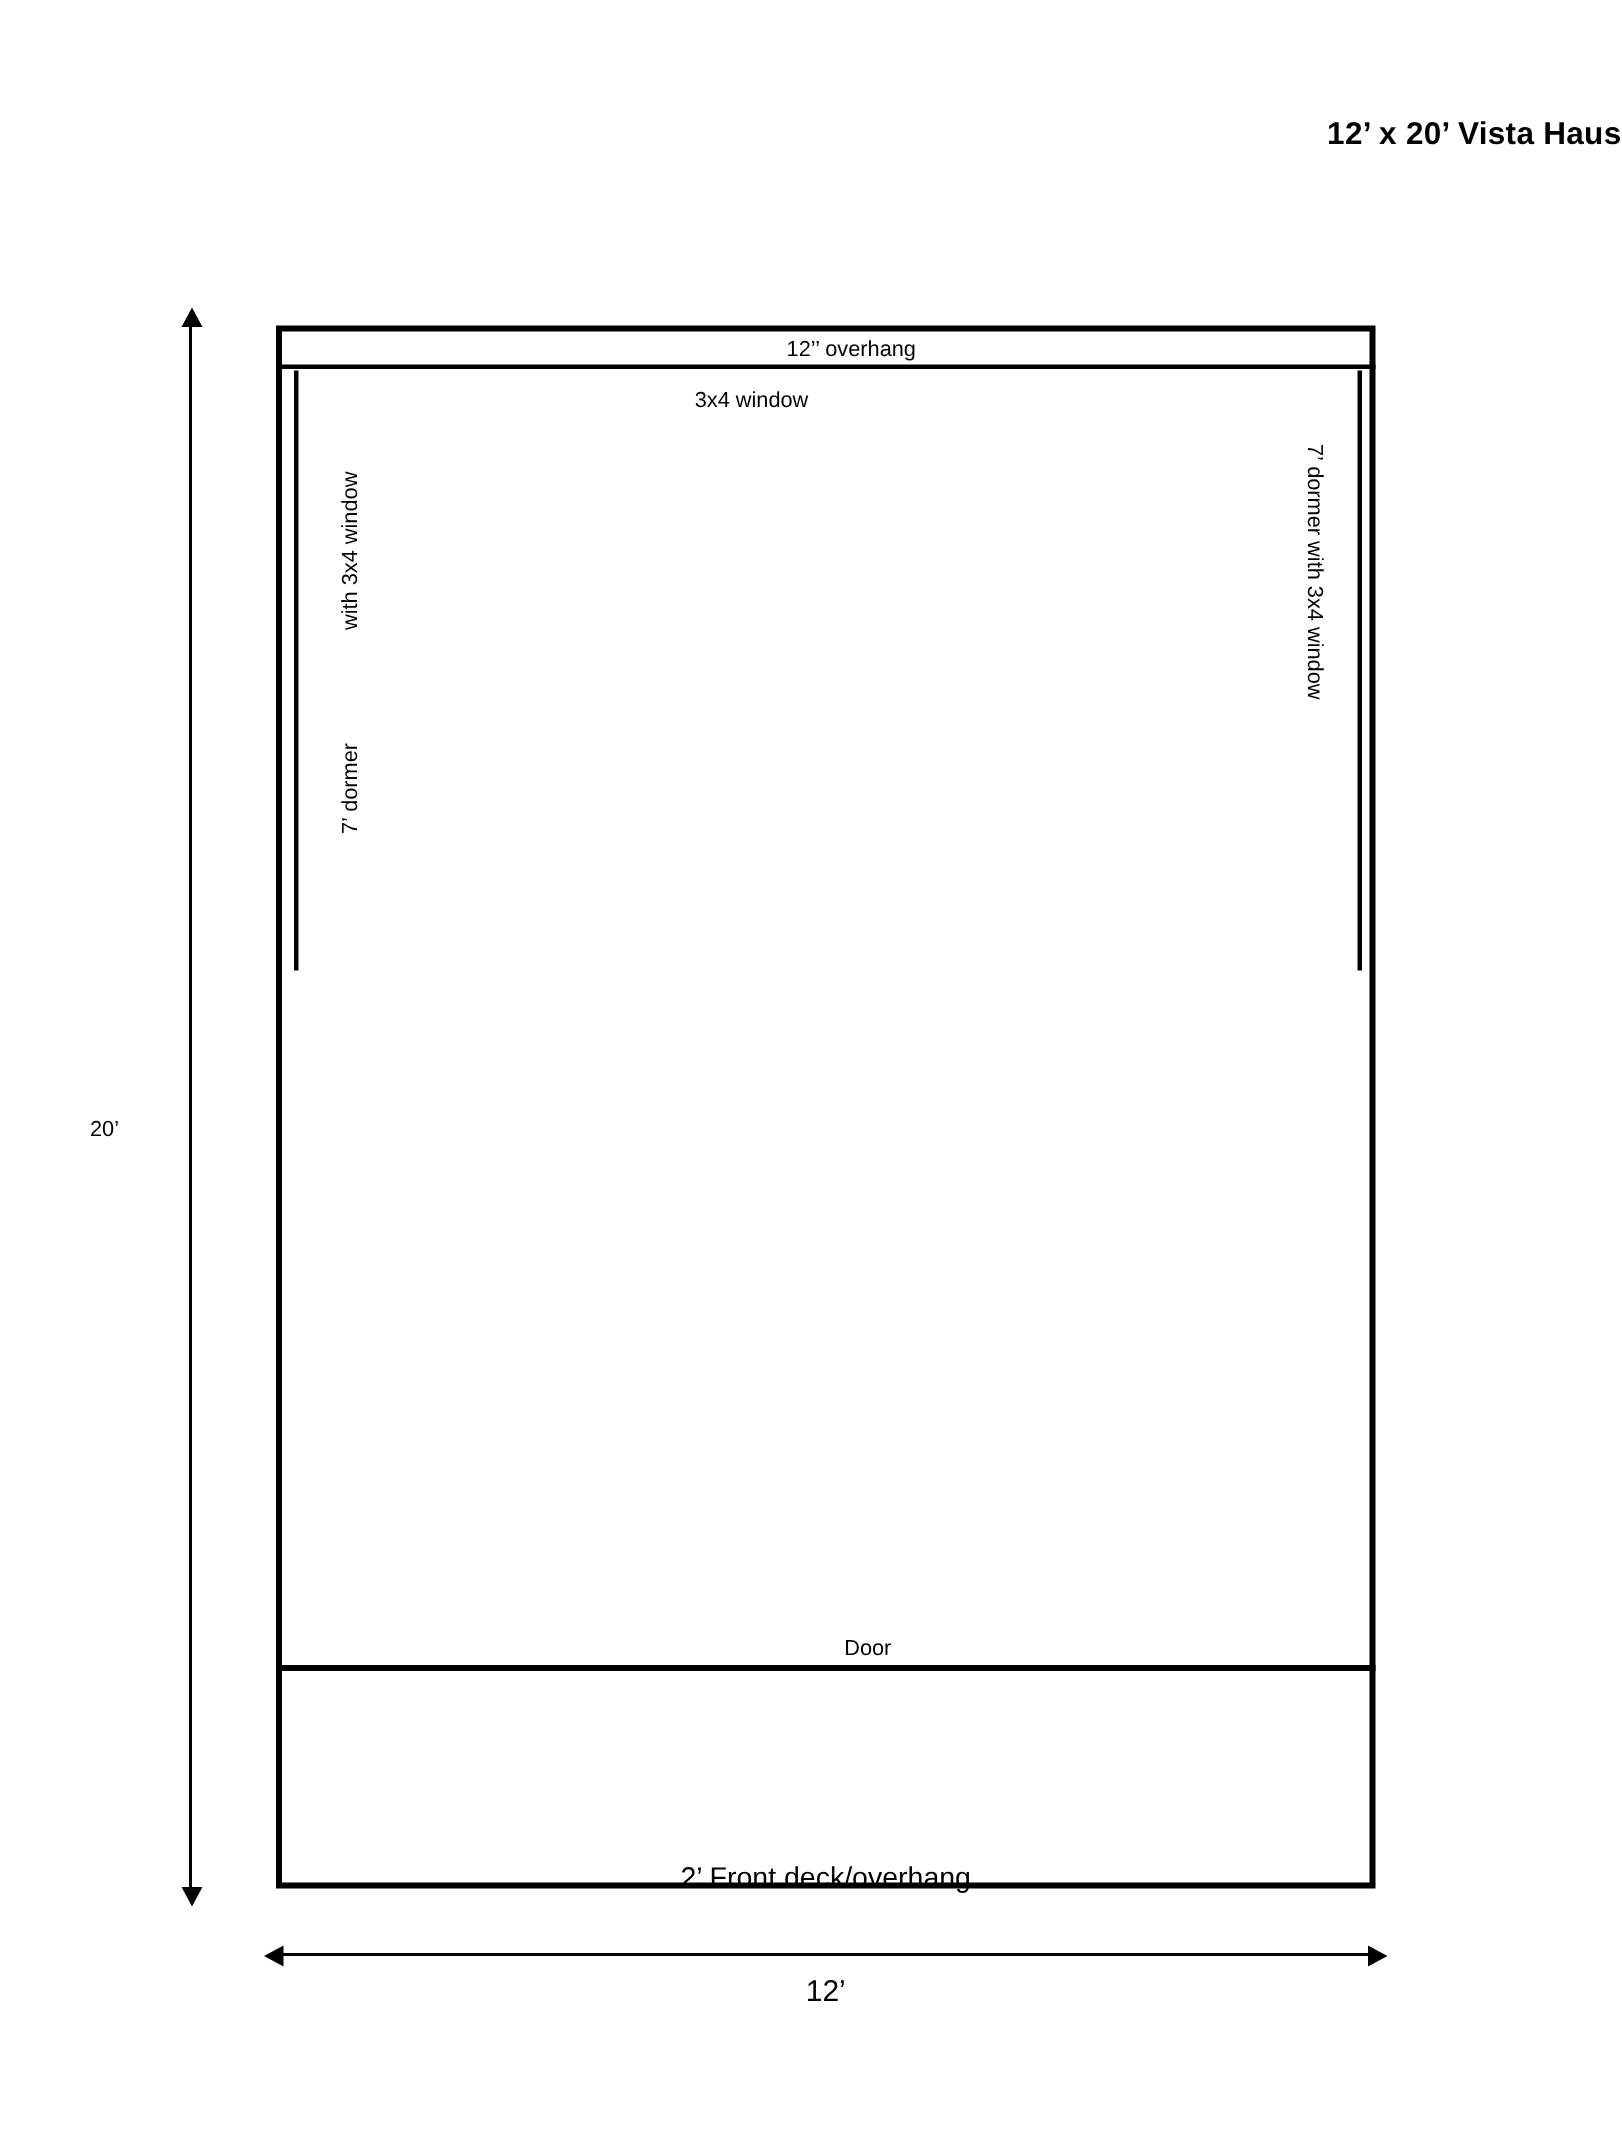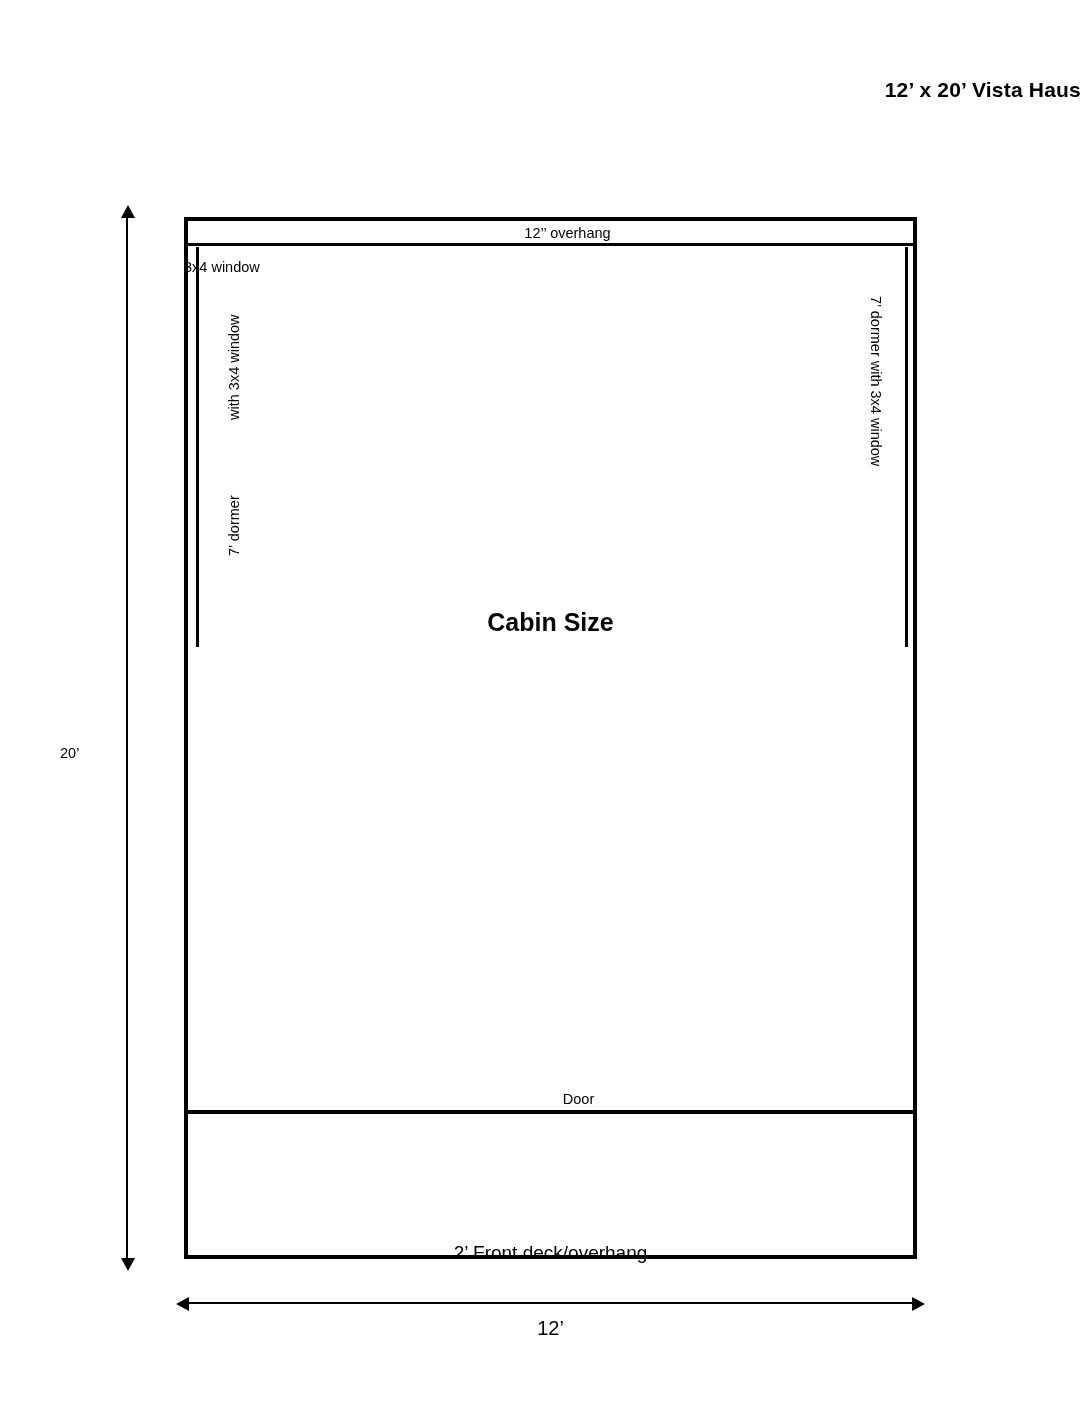--- a/index.html
+++ b/index.html
@@ -79,20 +79,21 @@
   .lbl-overhang {
     left: 184px;
     top: 225px;
     width: 767px;
     text-align: center;
   }
   .lbl-window-top {
     left: 184px;
     top: 259px;
     width: 634px;
+    text-align: center;
   }
   .lbl-door {
     left: 184px;
     top: 1091px;
     width: 733px;
     text-align: center;
     padding-left: 28px;
   }
   .lbl-deck {
     left: 184px;
@@ -223,21 +224,20 @@
 <div class="lbl lbl-overhang">12’’ overhang</div>
 <div class="lbl lbl-window-top">3x4 window</div>
 <div class="lbl lbl-door">Door</div>
 <div class="lbl lbl-deck">2’ Front deck/overhang</div>
 
 <div class="vlabel left-a">with 3x4 window</div>
 <div class="vlabel left-b">7’ dormer</div>
 <div class="vlabel right">7’ dormer with 3x4 window</div>
 
 <div class="cabin-block">
-  <div class="cs-title">Cabin Size</div>
 </div>
 
 <div class="dim-v">
   <div class="arrow-up"></div>
   <div class="arrow-down"></div>
 </div>
 <div class="dim-v-label">20’</div>
 
 <div class="dim-h">
   <div class="arrow-left"></div>

